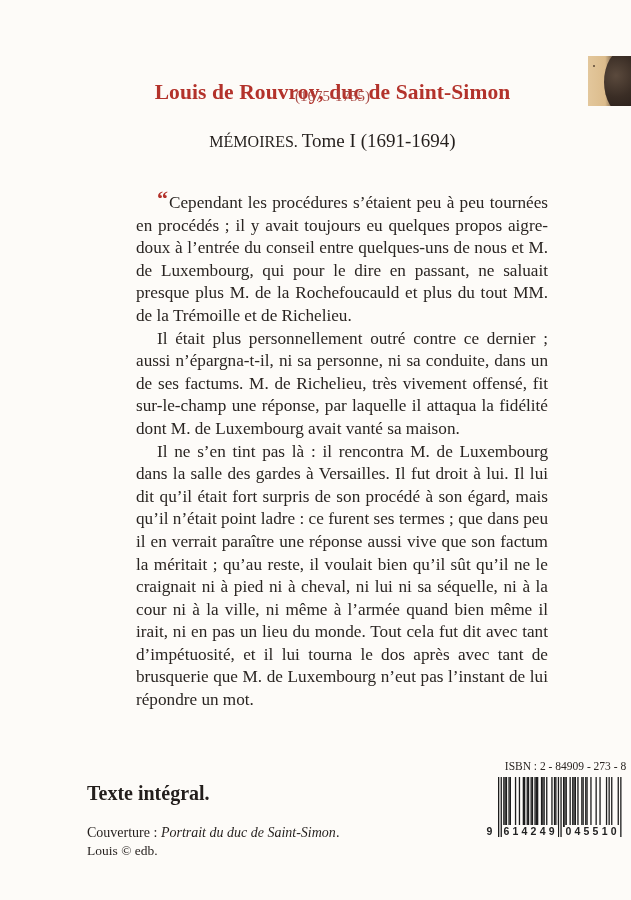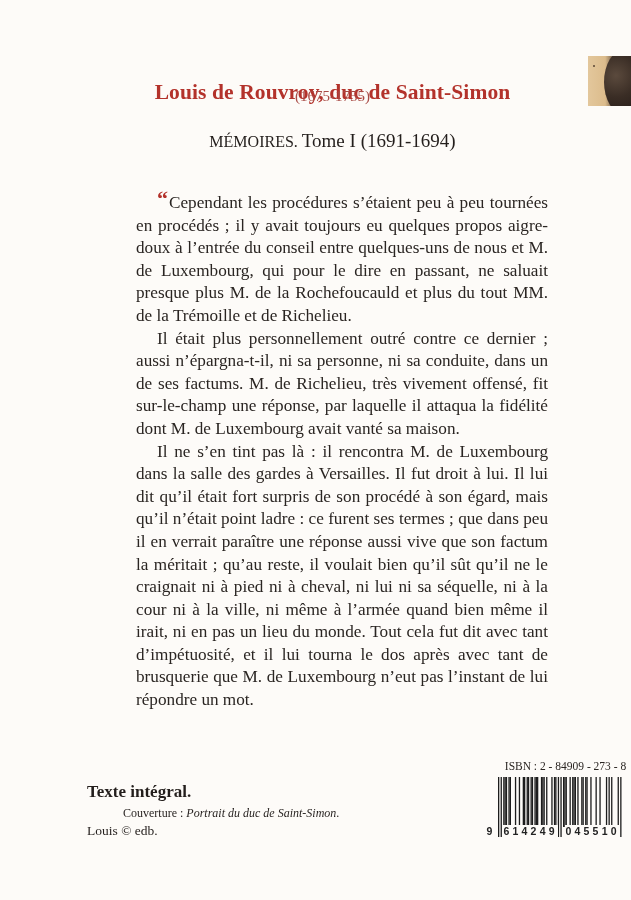--- a/index.html
+++ b/index.html
@@ -110,29 +110,28 @@
       margin-right: 1px;
     }
     .colophon {
       position: absolute;
       left: 87px;
       top: 782px;
       color: #231e1c;
     }
     .colophon .integral {
       font-weight: bold;
-      font-size: 17px;
-      margin-bottom: 4px;
+      font-size: 20px;
+      margin-bottom: 20px;
       white-space: nowrap;
     }
     .colophon .credit {
-      font-size: 12px;
+      font-size: 14px;
       white-space: nowrap;
       margin-bottom: 2px;
-      margin-left: 36px;
     }
     .colophon .credit i {
       font-style: italic;
     }
     .colophon .photo {
       font-size: 13.5px;
       white-space: nowrap;
     }
     .isbn-block {
       position: absolute;

